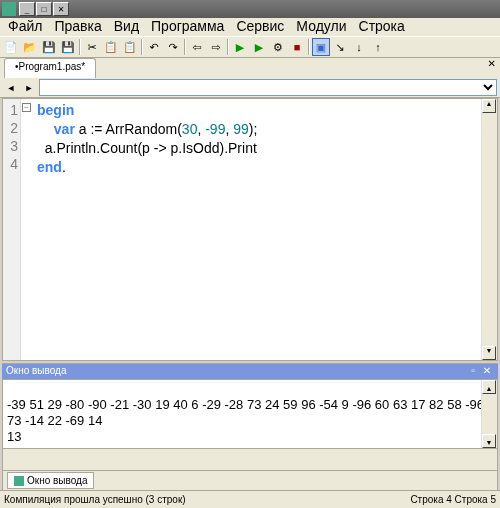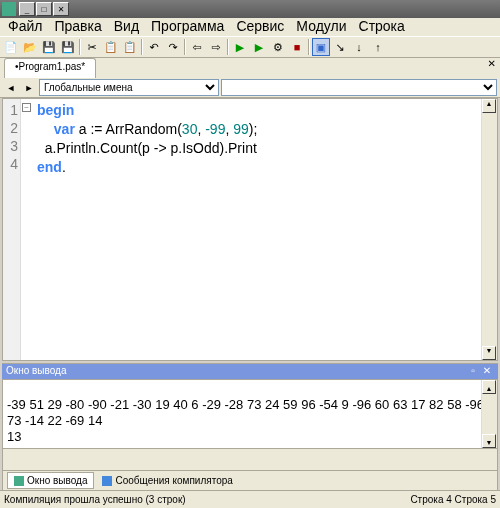--- a/index.html
+++ b/index.html
@@ -93,21 +93,20 @@
 
 <div class="tabs">
   <div class="tab">•Program1.pas*</div>
   <div style="flex:1"></div>
   <div class="tb" style="font-size:10px;padding:0 4px">✕</div>
 </div>
 
 <div class="nav">
   <div class="nb">◄</div>
   <div class="nb">►</div>
-  <select><option>Глобальные имена</option></select>
   <select style="flex:1"><option></option></select>
 </div>
 
 <div class="editor-wrap">
   <div class="gutter">
     <div>1</div>
     <div>2</div>
     <div>3</div>
     <div>4</div>
   </div>
@@ -136,22 +135,18 @@
     <div class="sb" style="top:0">▲</div>
     <div class="sb" style="bottom:0">▼</div>
   </div>
 </div>
 <div class="empty"></div>
 <div class="bottabs">
   <div class="bt active">
       <span class="bi" style="background:#4a8"></span>
       <span>Окно вывода</span>
     </div>
-  <div class="bt">
-      <span class="bi" style="background:#48d"></span>
-      <span>Сообщения компилятора</span>
-    </div>
 </div>
 
 <div class="status">
   <div class="l">Компиляция прошла успешно (3 строк)</div>
   <div><span>Строка </span><span>4</span><span> Строка </span><span>5</span></div>
 </div>
 
 </body></html>

